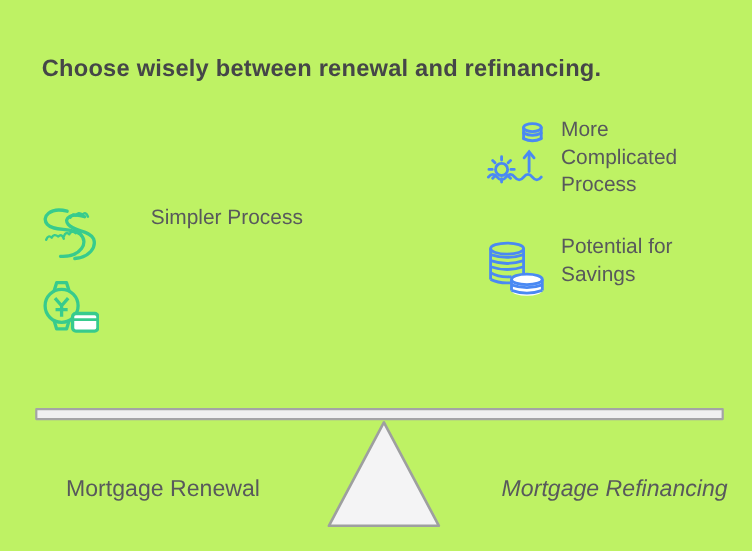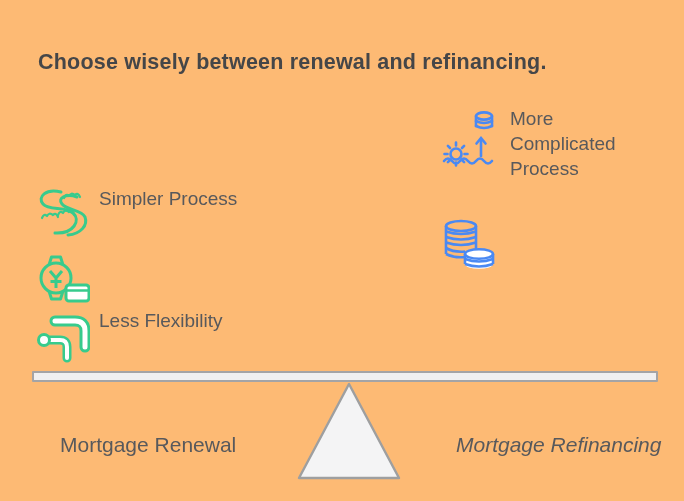--- a/index.html
+++ b/index.html
@@ -1,27 +1,27 @@
 <!DOCTYPE html>
 <html><head>
 <meta charset="utf-8">
 <style>
   html,body{margin:0;padding:0;background:#fff;}
   #canvas{
-    position:relative;width:684px;height:501px;background:#fdba74;overflow:hidden;
+    position:relative;width:684px;height:501px;background:#bef264;overflow:hidden;
     font-family:"Liberation Sans","DejaVu Sans",sans-serif;
   }
   .title{
     position:absolute;left:38px;top:50px;width:580px;
     font-size:21.5px;font-weight:bold;color:#454648;letter-spacing:.2px;
   }
   .row{position:absolute;display:flex;align-items:flex-start;}
   .row .icon-box{flex:0 0 auto;display:flex;align-items:center;justify-content:center;}
   .row .item-label{color:#58595c;font-size:19px;line-height:25px;}
-  .left-row{left:34px;}
+  .left-row{left:34px;gap:38px;}
   .left-row .icon-box{width:56px;height:58px;margin-right:9px;}
   .left-row .item-label{white-space:nowrap;}
   .right-row{left:440px;}
   .right-row .icon-box{width:58px;height:64px;margin-right:12px;}
   .right-row .item-label{width:128px;}
   #lrow1{top:186px;height:58px;}
   #lrow2{top:248px;height:58px;}
   #lrow3{top:308px;height:58px;}
   #rrow1{top:106px;height:76px;}
   #rrow2{top:212px;height:56px;}
@@ -70,34 +70,20 @@
           <path d="M15 16 L17.5 8 L26.5 8 L29 16"></path>
           <path d="M15 42 L17.5 50 L26.5 50 L29 42"></path>
           <path d="M16 22 L22 29 L28 22 M22 29 L22 39 M16.5 32.5 L27.5 32.5"></path>
         </g>
         <rect x="32" y="36" width="23" height="16" rx="3" fill="#ffffff" stroke="#37cb8d" stroke-width="3"></rect>
         <path d="M32 41.5 L55 41.5" fill="none" stroke="#37cb8d" stroke-width="2.5"></path>
       </svg>
     </span>
   </div>
 
-  <div class="row left-row" id="lrow3">
-    <span class="icon-box">
-      <svg width="56" height="56" viewBox="0 0 56 56">
-        <g fill="none" stroke-linecap="round" stroke-linejoin="round">
-          <path d="M21 12 L41 12 Q51 12 51 22 L51 38" stroke="#37cb8d" stroke-width="11"></path>
-          <path d="M21 12 L41 12 Q51 12 51 22 L51 38" stroke="#ffffff" stroke-width="5"></path>
-          <path d="M16 31 L26 31 Q33 31 33 38 L33 49" stroke="#37cb8d" stroke-width="9"></path>
-          <path d="M16 31 L26 31 Q33 31 33 38 L33 49" stroke="#ffffff" stroke-width="4"></path>
-          <circle cx="10" cy="31" r="5.5" fill="#ffffff" stroke="#37cb8d" stroke-width="3"></circle>
-        </g>
-      </svg>
-    </span>
-    <span class="item-label">Less Flexibility</span>
-  </div>
 
   <div class="row right-row" id="rrow1">
     <span class="icon-box">
       <svg width="56" height="62" viewBox="0 0 56 62">
         <g fill="none" stroke="#4a89f3" stroke-width="2.6" stroke-linecap="round">
           <ellipse cx="43" cy="9" rx="8" ry="3.6"></ellipse>
           <path d="M35 9 L35 19 M51 9 L51 19"></path>
           <path d="M35 14 Q43 18 51 14"></path>
           <path d="M35 19 Q43 23 51 19"></path>
           <path d="M40 49 L40 32"></path>
@@ -125,20 +111,21 @@
         </g>
         <path d="M24 38 a14 4.8 0 0 1 28 0 l0 10 a14 4.8 0 0 1 -28 0 Z" fill="#ffffff" stroke="none"></path>
         <g fill="none" stroke="#4a89f3" stroke-width="2.6">
           <ellipse cx="38" cy="38" rx="14" ry="4.8"></ellipse>
           <path d="M24 38 L24 48 M52 38 L52 48"></path>
           <path d="M24 43 Q38 48 52 43"></path>
           <path d="M24 48 Q38 53 52 48"></path>
         </g>
       </svg>
     </span>
+    <span class="item-label">Potential for Savings</span>
   </div>
 
 
   <div class="beam"></div>
   <div class="fulcrum">
     <svg width="108" height="101" viewBox="0 0 108 101">
       <polygon points="54,3 4,97 104,97" fill="#f4f4f5" stroke="#9e9fa0" stroke-width="2.4" stroke-linejoin="round"></polygon>
     </svg>
   </div>
 

